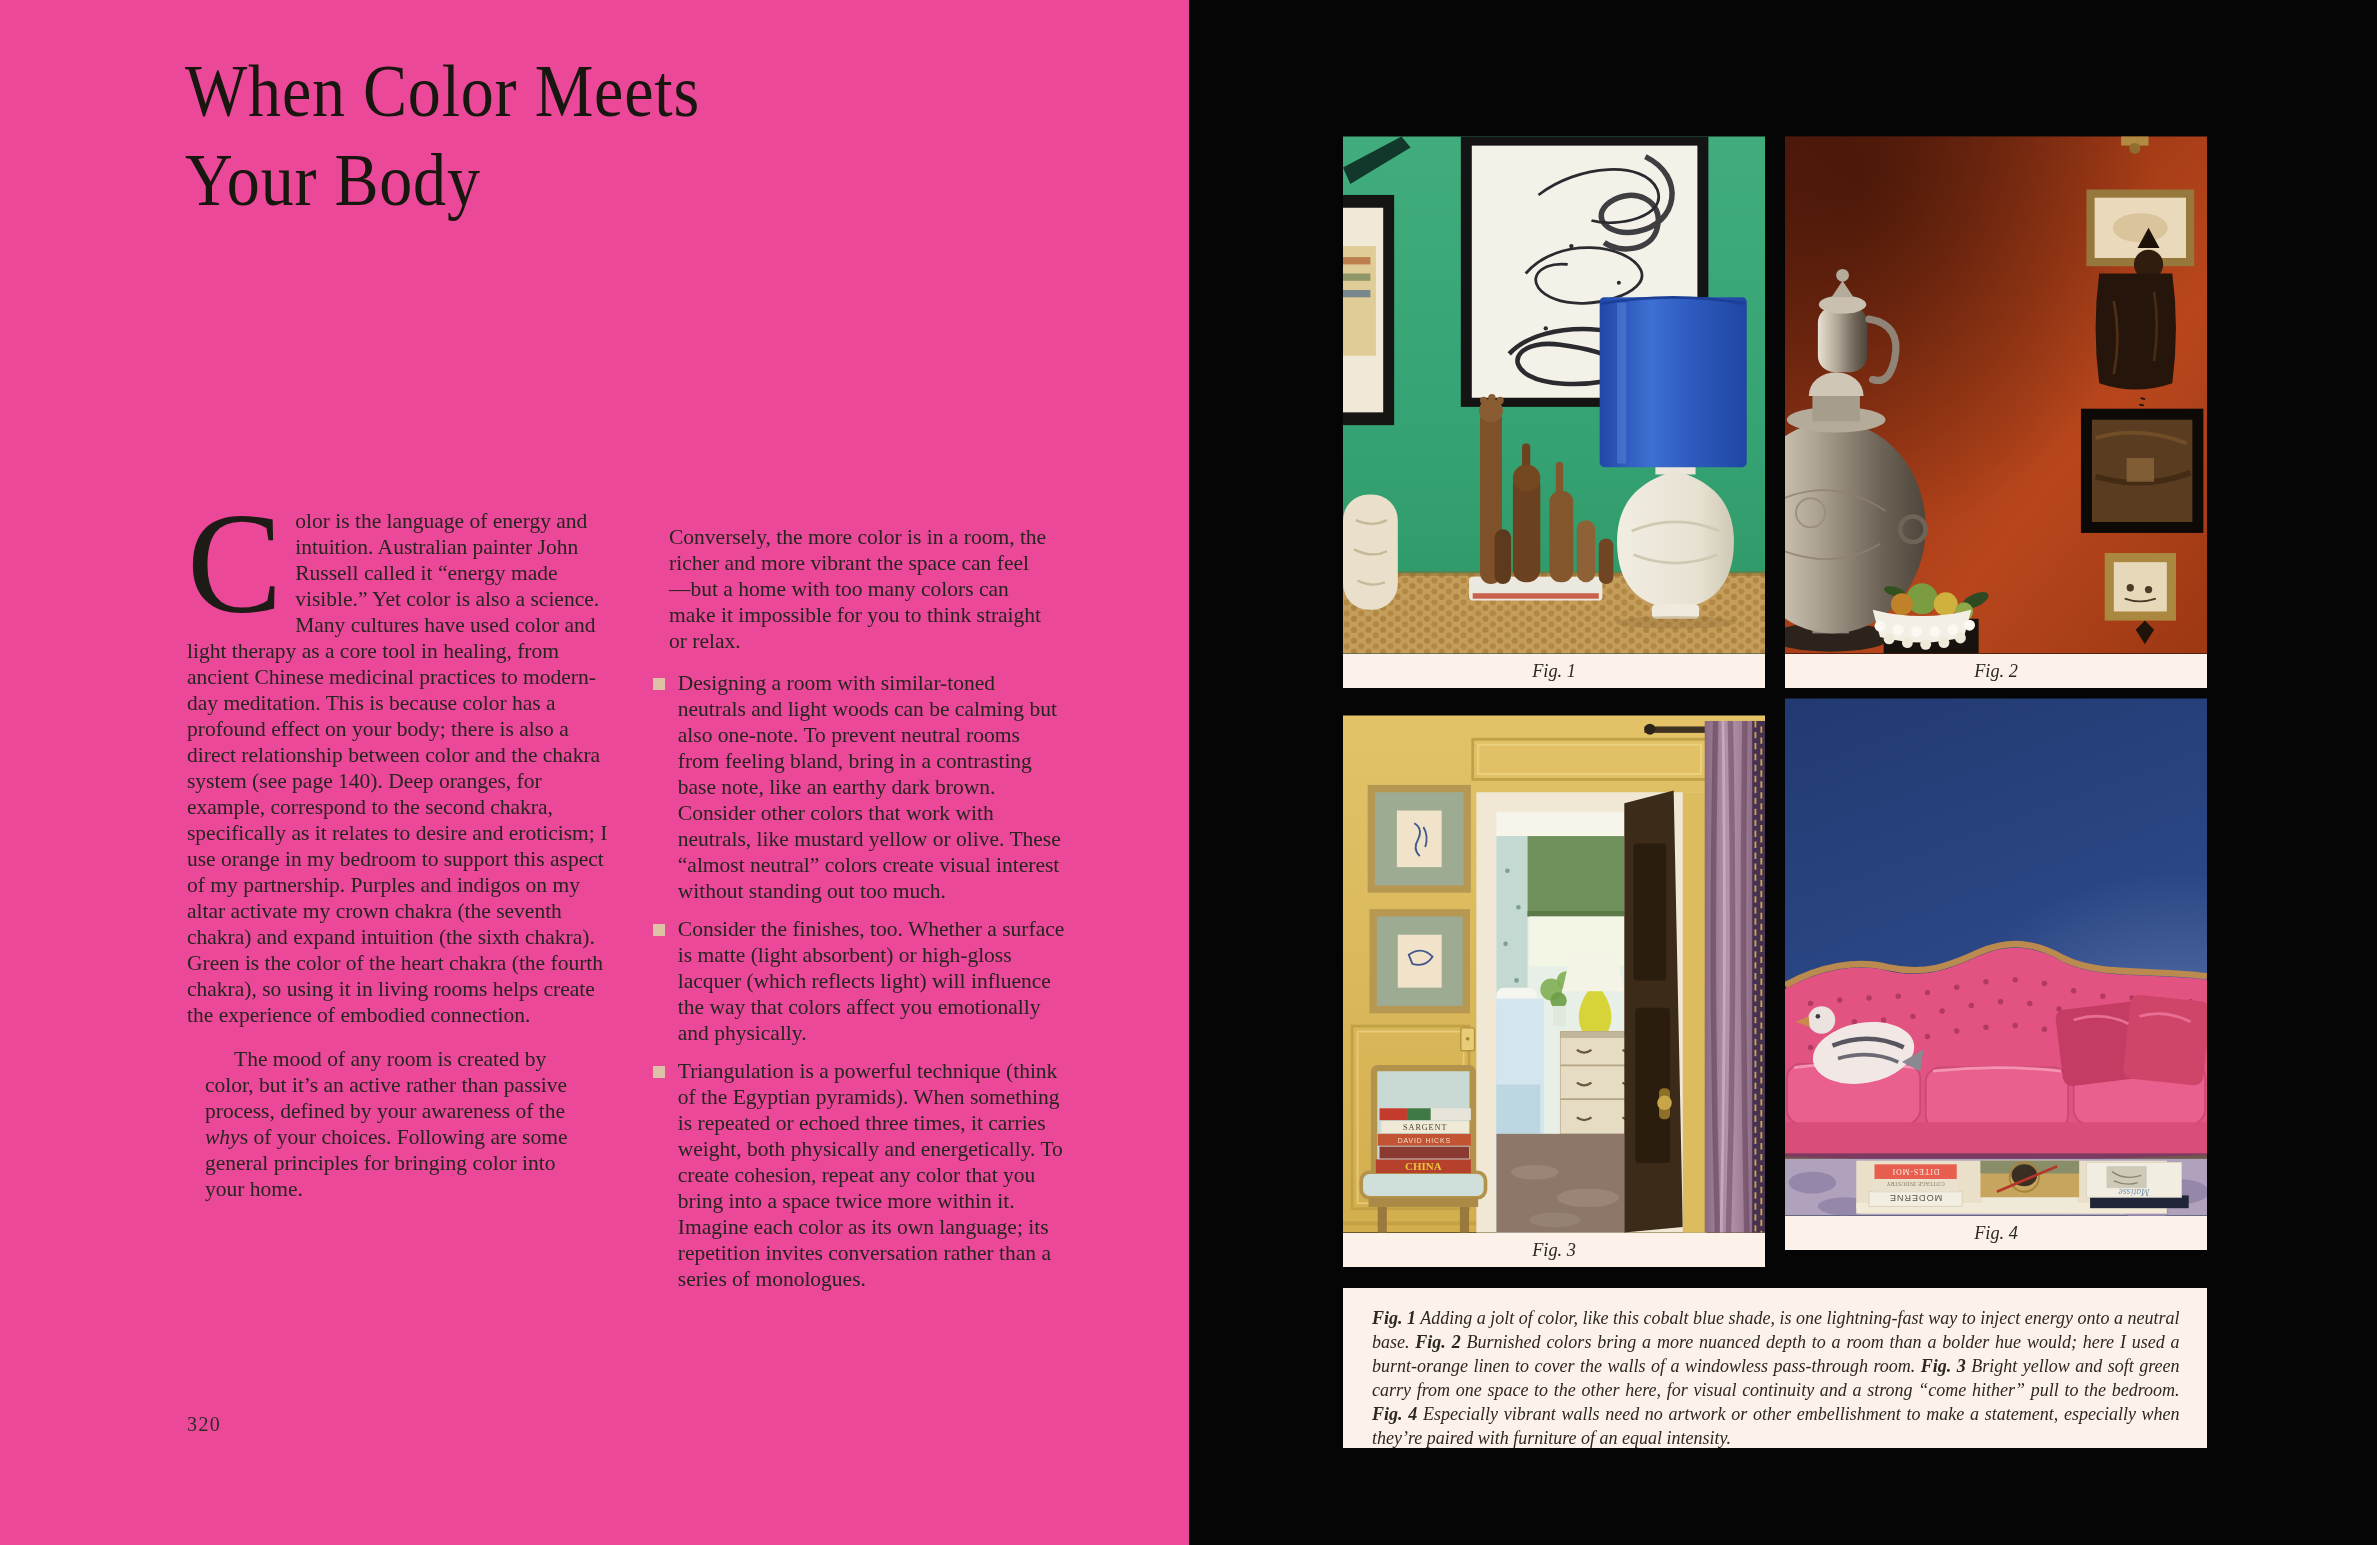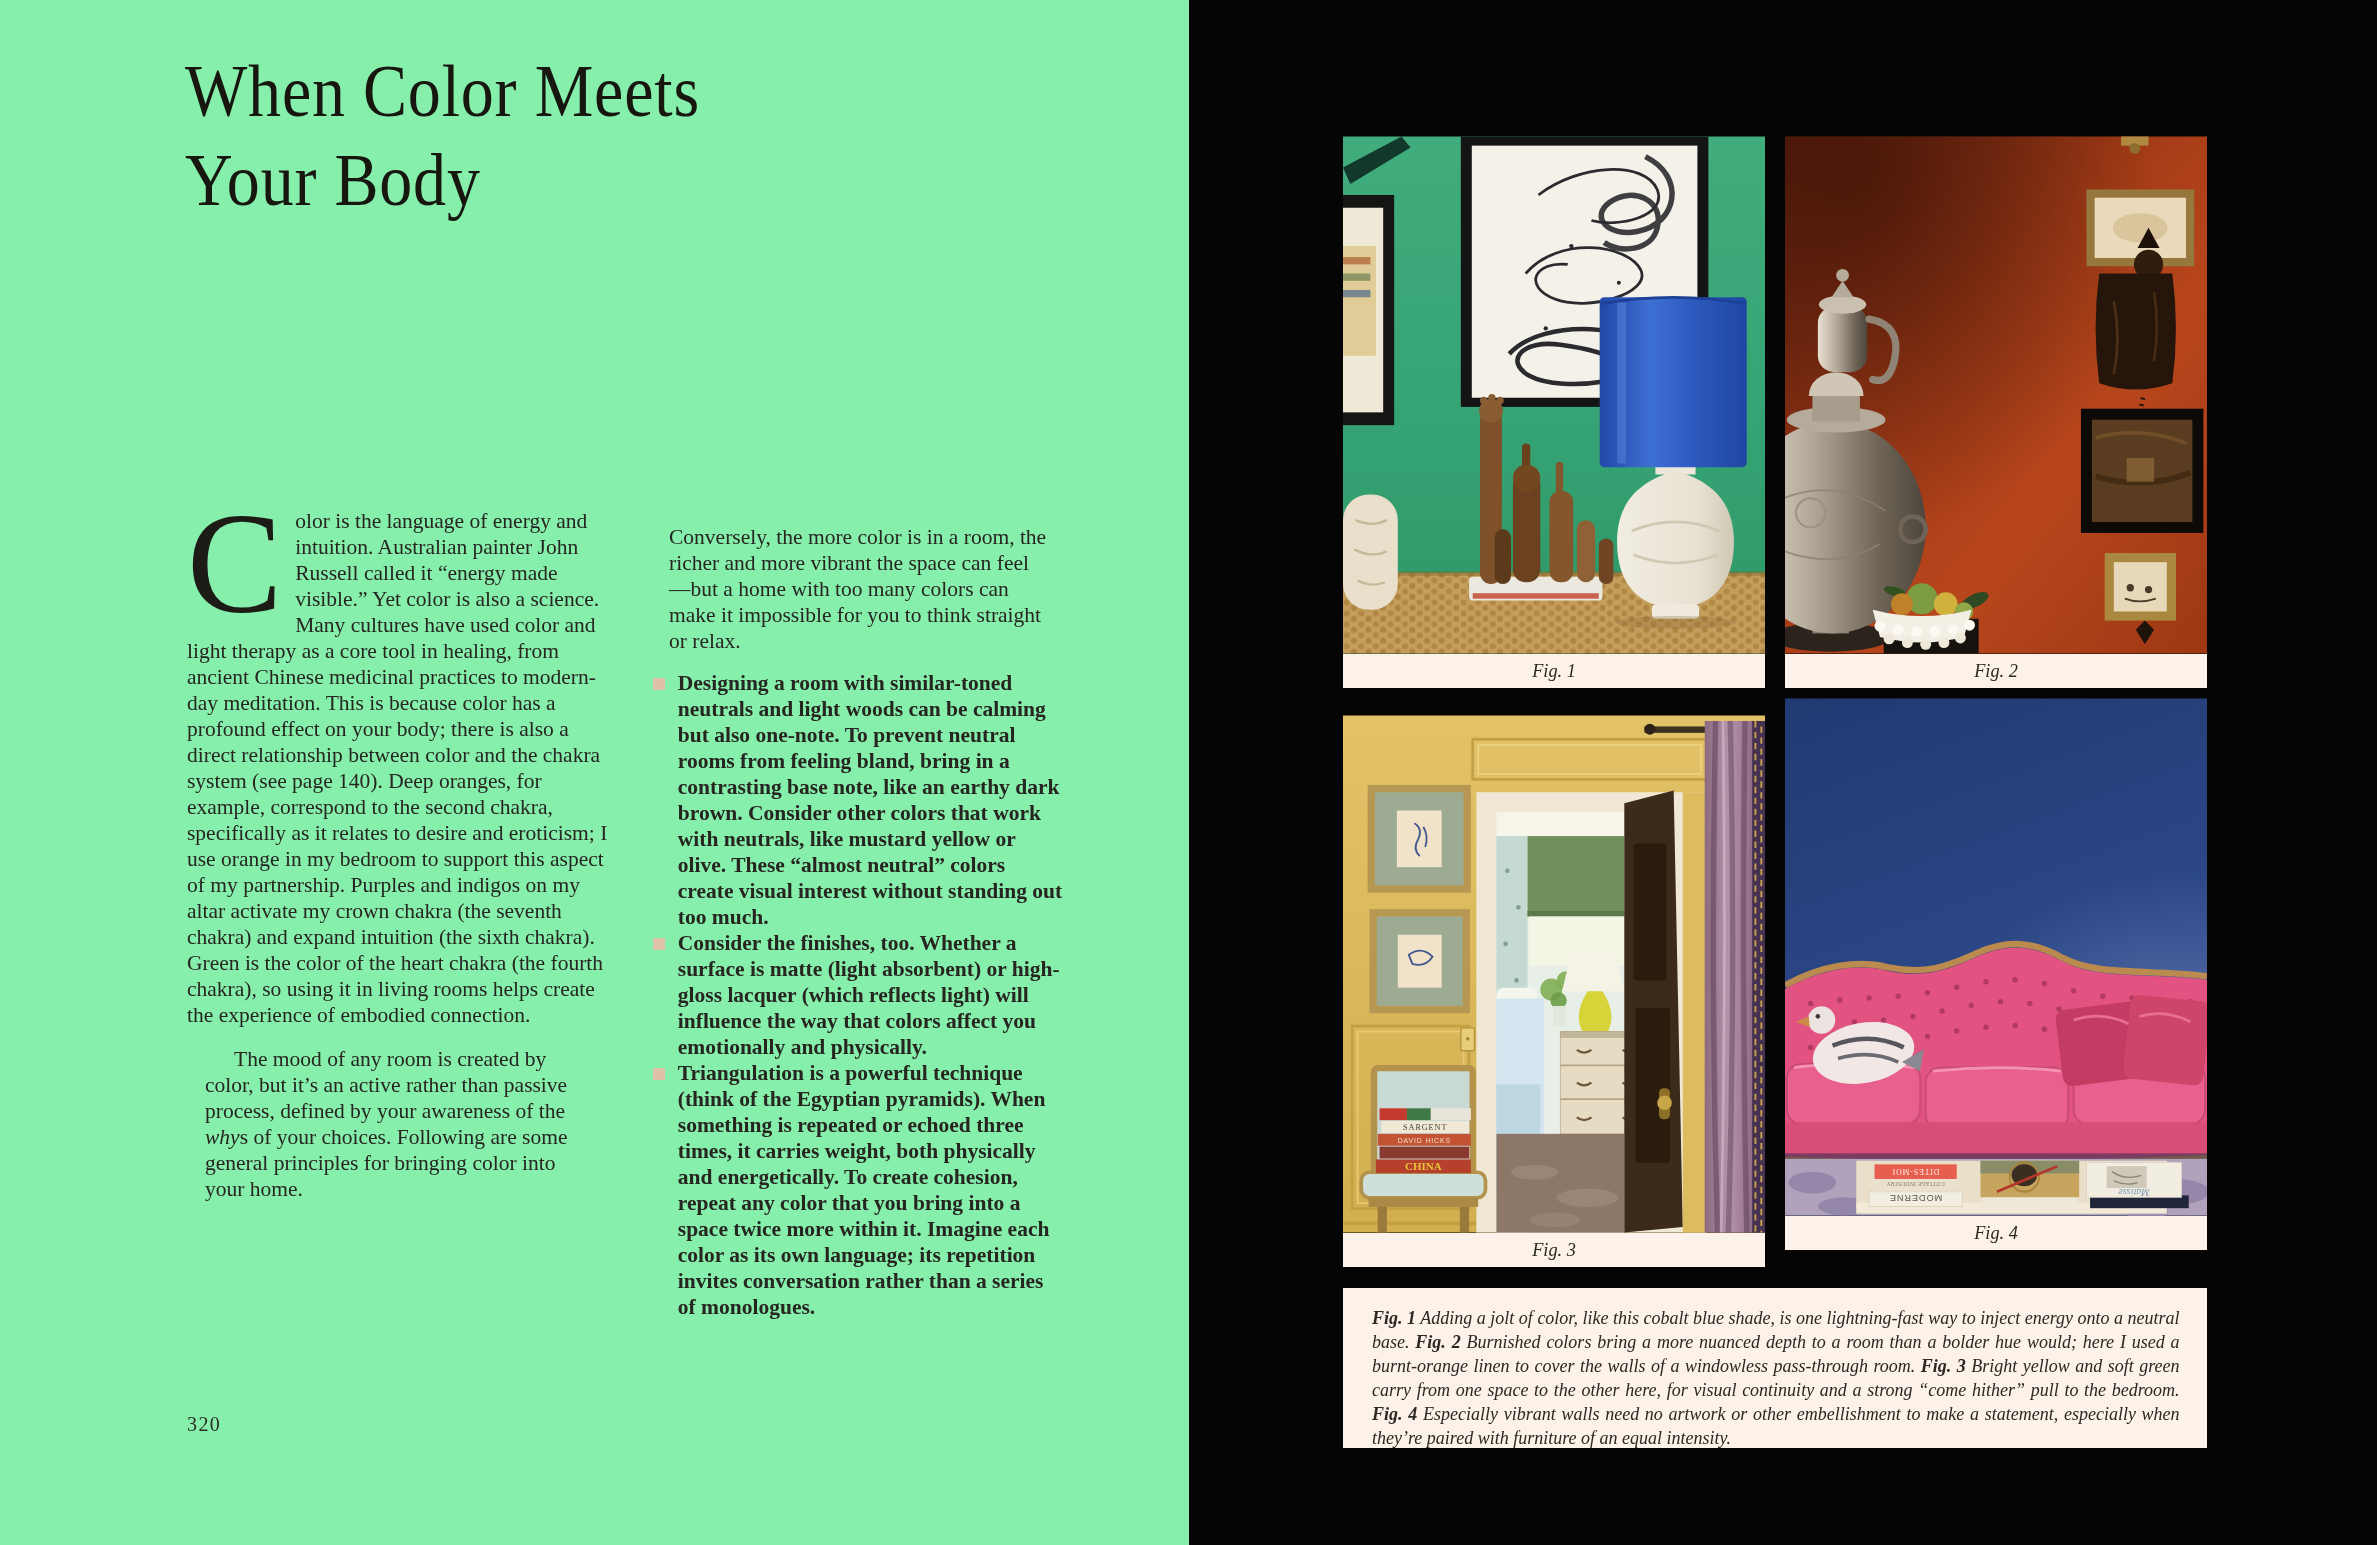--- a/index.html
+++ b/index.html
@@ -1,28 +1,28 @@
 <!DOCTYPE html>
 <html style="font-size:14.6px"><head>
 <meta charset="utf-8">
 <style>
   html,body{margin:0;padding:0;background:#050505;}
   #stage{position:relative;width:2377px;height:1545px;background:#050505;
          font-family:"Liberation Serif", serif;overflow:hidden;}
   
-  .page-left{position:absolute;left:0;top:0;width:1189px;height:1545px;background:#86efac;}
+  .page-left{position:absolute;left:0;top:0;width:1189px;height:1545px;background:#ec4899;}
   .title{position:absolute;left:185px;top:46px;font-size:75px;line-height:89px;
          color:#17160f;font-weight:400;letter-spacing:0.9px;transform:scaleX(.88);
          transform-origin:left top;white-space:nowrap;}
   .col{position:absolute;top:508px;font-size:21.5px;line-height:26px;color:#262520;}
   .col1{left:187px;width:424px;}
   .col2{left:653px;width:413px;}
   .dropcap{float:left;font-size:143px;line-height:104px;padding:3.7px 12.8px 0 0;color:#1c1b15;}
   .p2{text-indent:29px;}
-  .bullet{display:flex;font-weight:bold;}
+  .bullet{display:flex;margin-top:12px;}
   .bullet .sq{flex:none;width:12px;height:12px;background:#dfc1a8;margin:8.2px 12.8px 0 0;}
   .it{font-style:italic;}
   .pageno{position:absolute;left:187px;top:1413px;font-size:20px;letter-spacing:1.4px;color:#2c2b25;}
   
   .fig{position:absolute;width:422px;}
   .fig svg{display:block;width:422px;height:518px;}
   .figcap{height:34px;background:#fcf2e9;display:flex;align-items:center;justify-content:center;
           font-style:italic;font-size:18.3px;color:#2a291f;}
   #fig1{left:1343px;top:136px;} #fig2{left:1785px;top:136px;}
   #fig3{left:1343px;top:715px;} #fig4{left:1785px;top:698px;}

